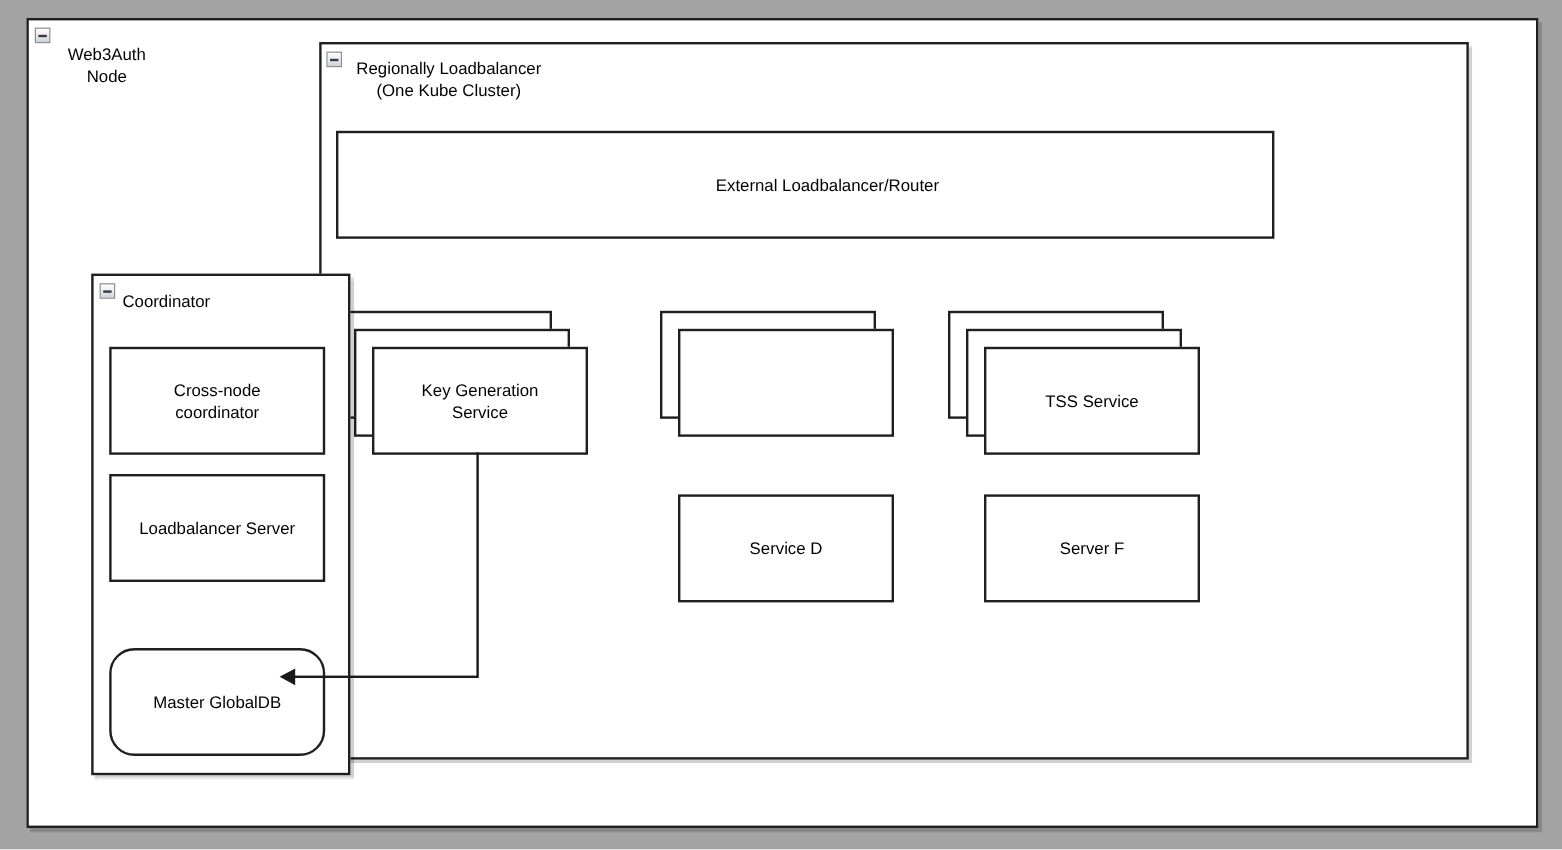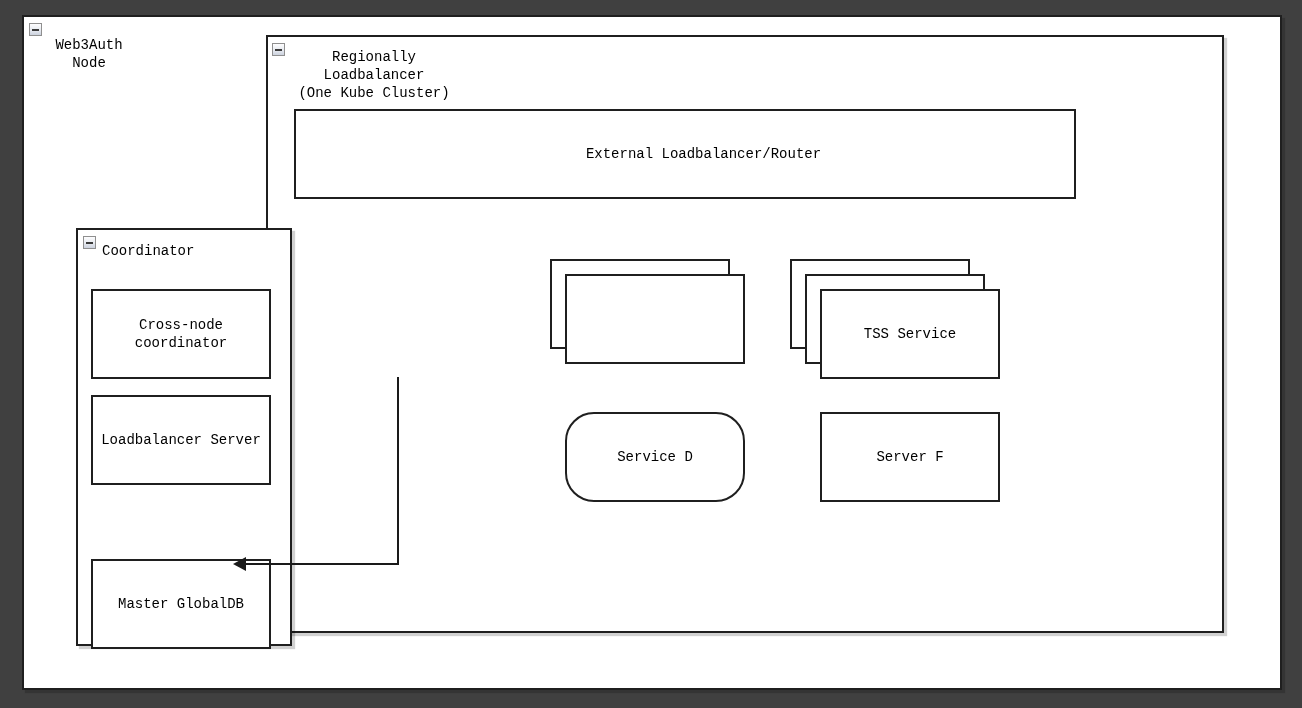--- a/index.html
+++ b/index.html
@@ -6,23 +6,22 @@
   html, body { background: #ffffff; }
   body {
     font-family: "Liberation Sans", sans-serif;
     color: #000;
     -webkit-font-smoothing: antialiased;
   }
   .canvas {
     position: relative;
     width: 1302px;
     height: 708px;
-    background: #404040;
+    background: #a3a3a3;
     overflow: hidden;
-    font-family: Liberation Mono, monospace;
   }
   .container {
     position: absolute;
     background: #ffffff;
     border: 2px solid #1f1f1f;
     box-shadow: 3px 3px 1px rgba(0,0,0,0.18);
   }
   .collapse-icon {
     position: absolute;
     width: 13px;
@@ -111,39 +110,47 @@
 Node</div>
 
     <div class="container" style="left:242px; top:18px; width:958px; height:598px;">
 
       <div class="collapse-icon" style="left:4px; top:6px;">
         <div class="minus-bar"></div>
       </div>
       <div class="container-label centered" style="left:16px; top:11px; width:180px;">Regionally Loadbalancer
 (One Kube Cluster)</div>
 
-      <div class="lb-node" style="left:26px; top:72px; width:782px; height:90px;padding-left:37px;">
+      <div class="lb-node" style="left:12px; top:72px; width:782px; height:90px;padding-left:37px;">
         <span>External Loadbalancer/Router</span>
       </div>
 
+      <div class="stack" style="left:12px; top:222px;">
+        <div class="stack-layer back"></div>
+        <div class="stack-layer middle"></div>
+        <div class="stack-layer front">
+          <span>Key Generation
+Service</span>
+        </div>
+      </div>
 
       <div class="stack" style="left:282px; top:222px;">
         <div class="stack-layer back"></div>
         <div class="stack-layer middle"></div>
       </div>
 
       <div class="stack" style="left:522px; top:222px;">
         <div class="stack-layer back"></div>
         <div class="stack-layer middle"></div>
         <div class="stack-layer front">
           <span>TSS Service</span>
         </div>
       </div>
 
-      <div class="node" style="left:297px; top:375px;border-radius:29px;">
+      <div class="node" style="left:297px; top:375px;">
         <span>Service D</span>
       </div>
 
       <div class="node" style="left:552px; top:375px;">
         <span>Server F</span>
       </div>
     </div>
 
     <div class="container" style="left:16px; top:211px; width:216px; height:418px;margin-left:36px;">
 
@@ -154,21 +161,21 @@
 
       <div class="node" style="left:13px; top:59px;">
         <span>Cross-node
 coordinator</span>
       </div>
 
       <div class="node" style="left:13px; top:165px;">
         <span>Loadbalancer Server</span>
       </div>
 
-      <div class="node" style="left:13px; top:329px;">
+      <div class="node" style="left:13px; top:310px;border-radius:21px;">
         <span>Master GlobalDB</span>
       </div>
     </div>
   </div>
 
   <div class="edge-segment edge-v" style="left:397px; top:377px; height:188px;"></div>
   <div class="edge-segment edge-h" style="left:244px; top:563px; width:154px;"></div>
   <div class="arrowhead-left" style="left:233px; top:557px;"></div>
 
 </div>

